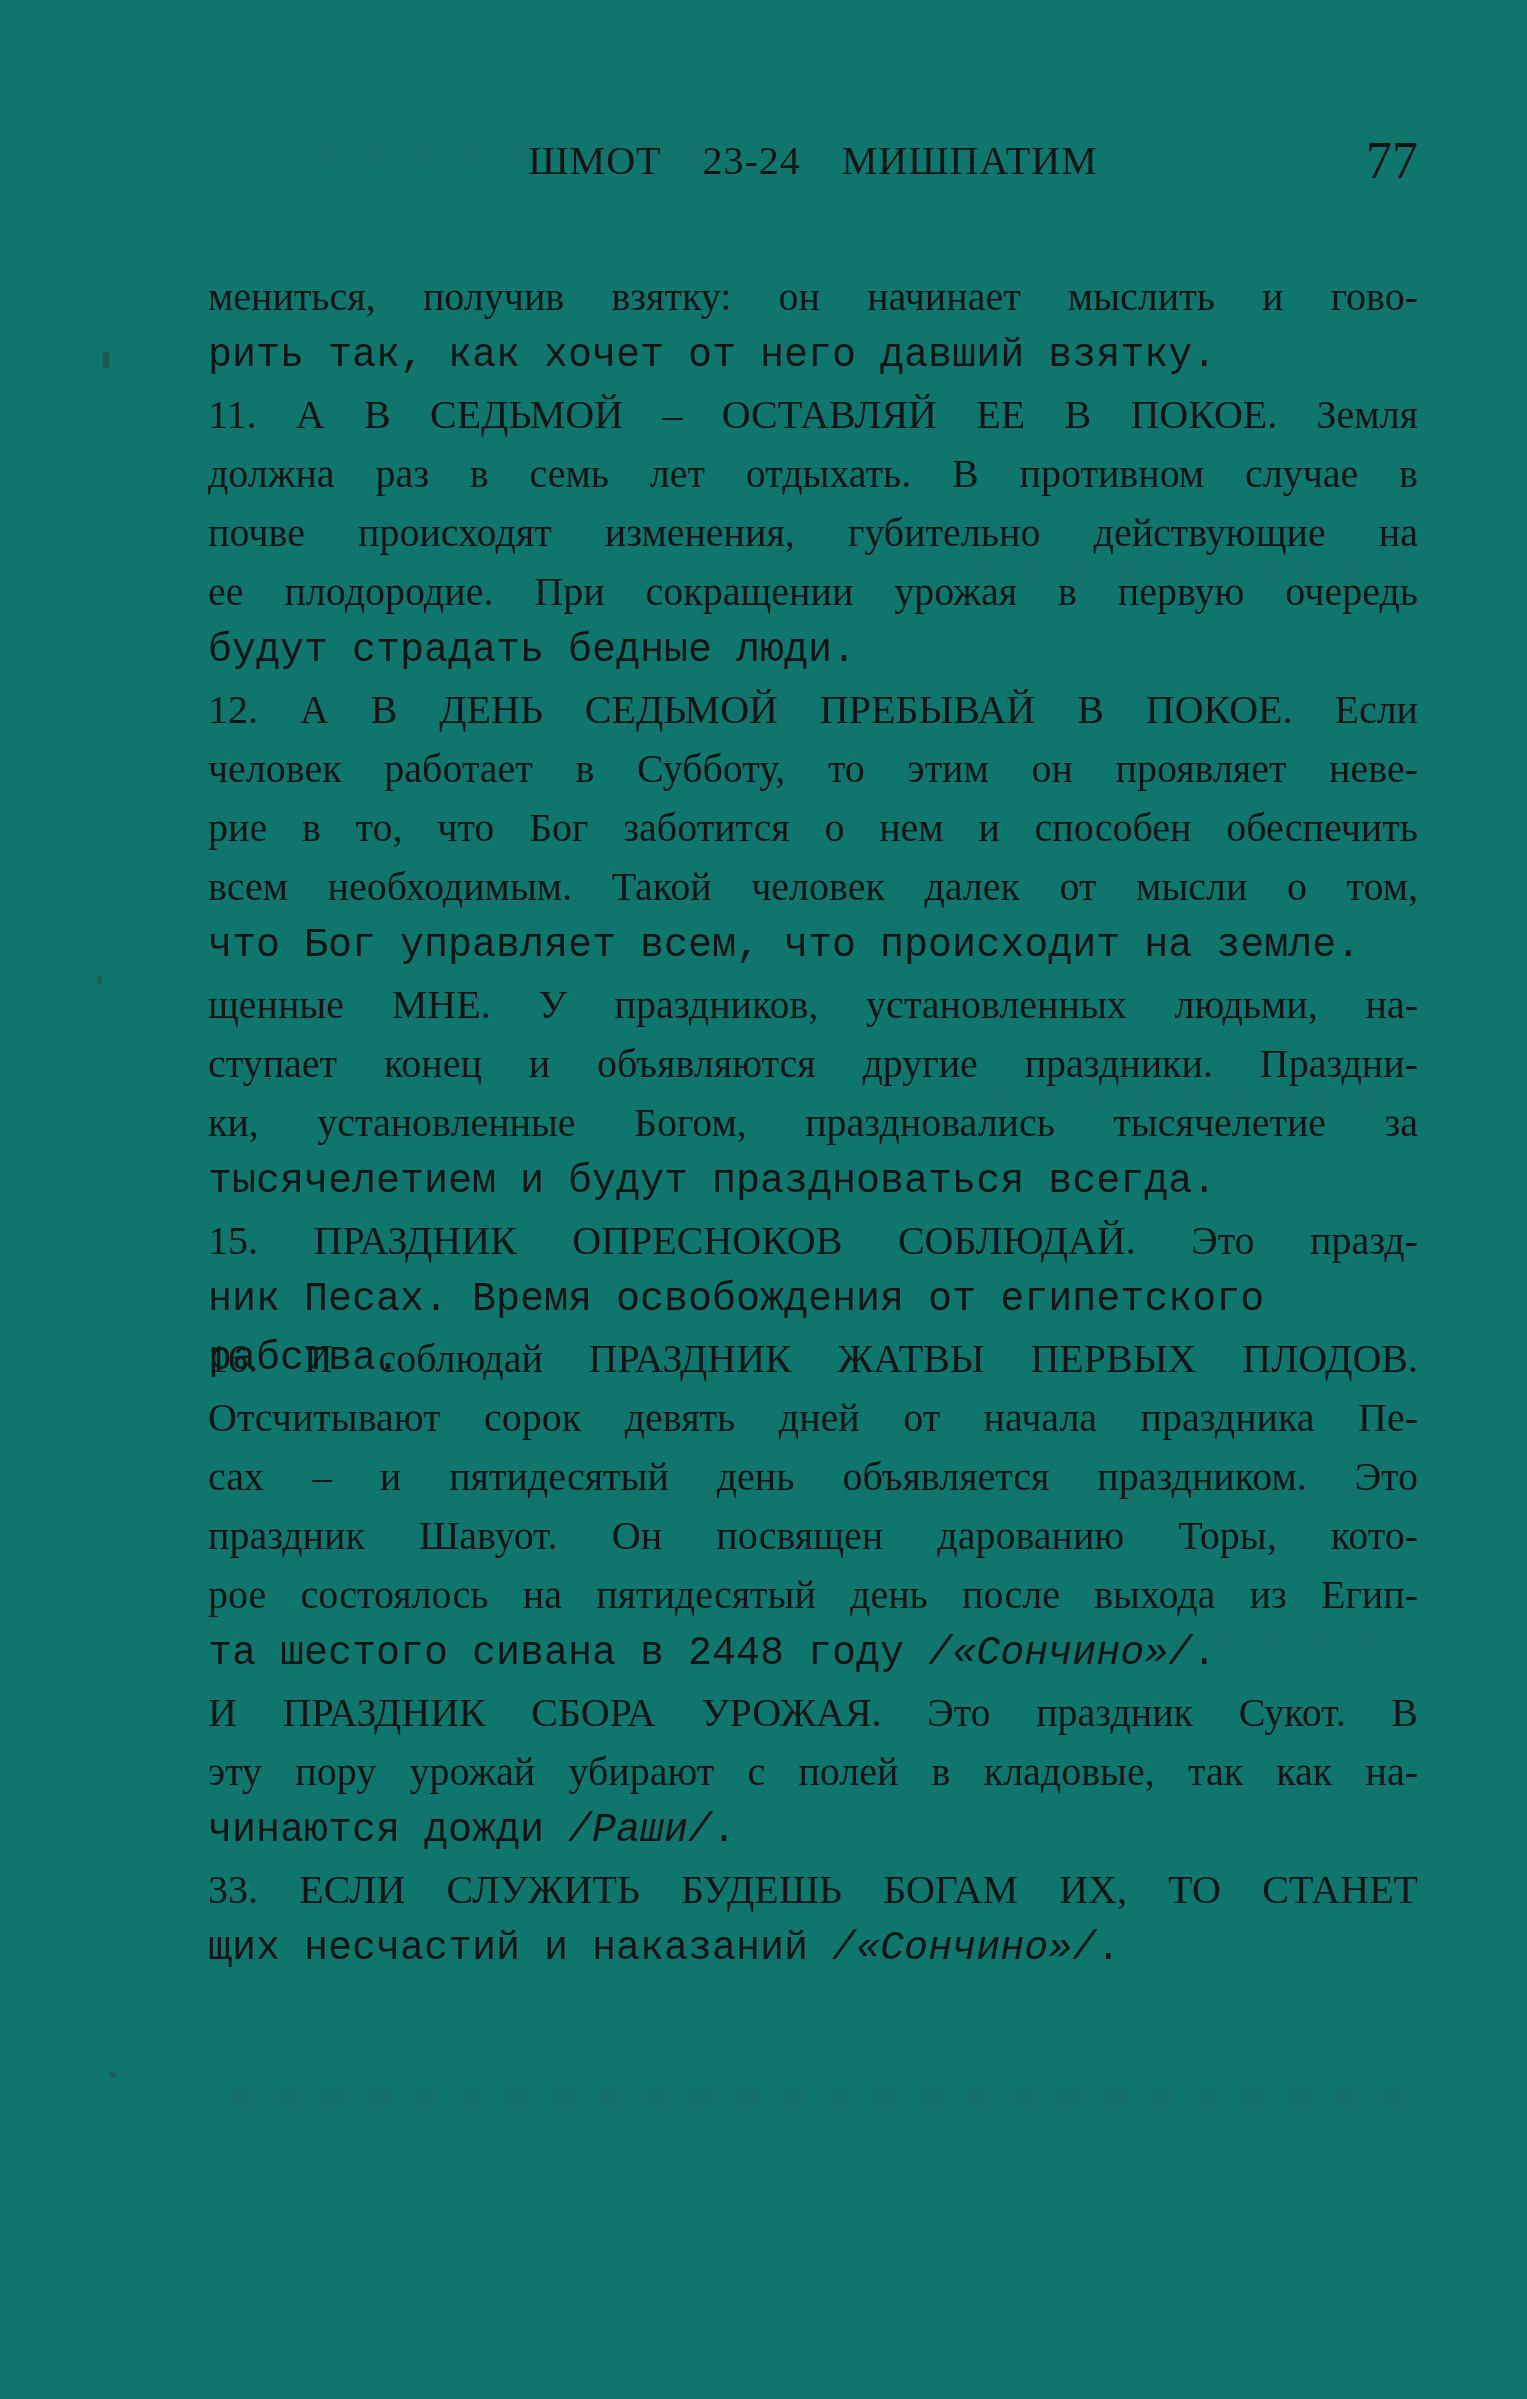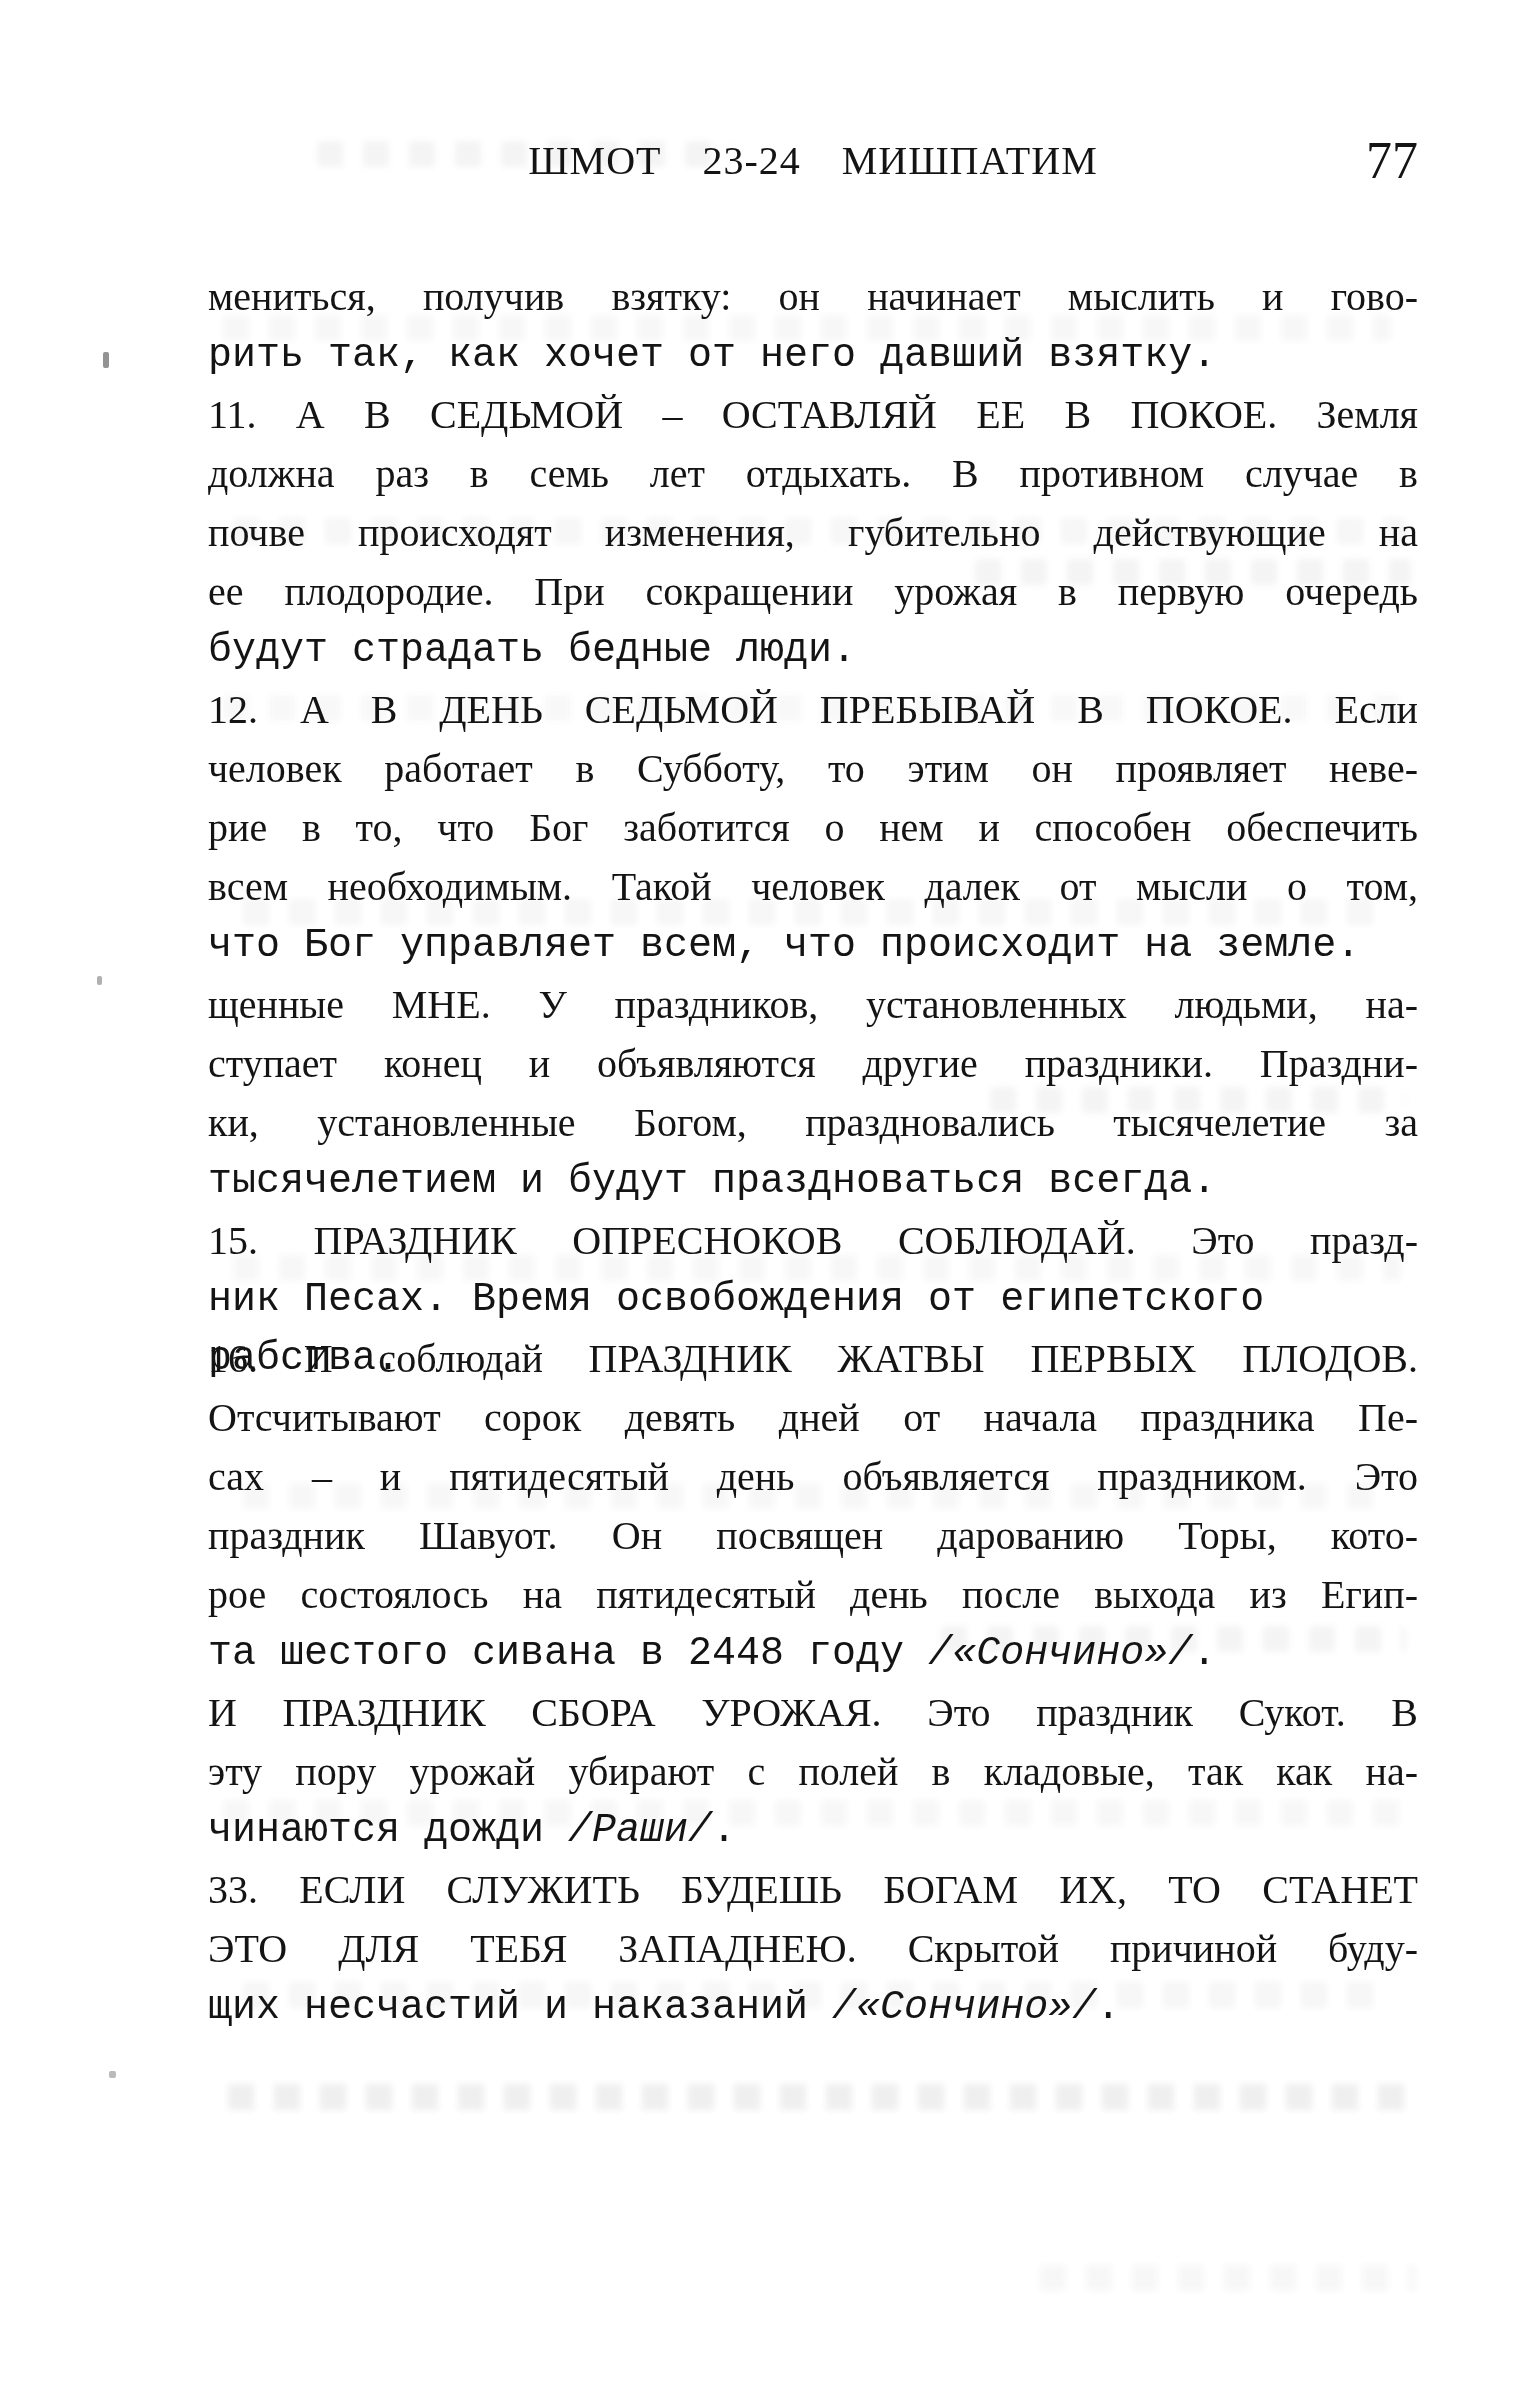--- a/index.html
+++ b/index.html
@@ -1,21 +1,21 @@
 <!DOCTYPE html>
 <html><head>
 <meta charset="utf-8">
 <style>
   html, body { margin: 0; padding: 0; background: #e9e9e7; }
   .page {
     position: relative;
     width: 1528px;
     height: 2400px;
     margin: 0 auto;
-    background: #ffffff;
+    background: #0f766e;
     overflow: hidden;
     font-family: "Liberation Serif", "DejaVu Serif", serif;
     color: #141414;
   }
 
   
   .header-row {
     position: absolute;
     left: 208px;
     top: 137px;
@@ -141,19 +141,18 @@
       <div class="line just"><span>16. И соблюдай ПРАЗДНИК ЖАТВЫ ПЕРВЫХ ПЛОДОВ.</span></div>
       <div class="line just"><span>Отсчитывают сорок девять дней от начала праздника Пе-</span></div>
       <div class="line just"><span>сах – и пятидесятый день объявляется праздником. Это</span></div>
       <div class="line just"><span>праздник Шавуот. Он посвящен дарованию Торы, кото-</span></div>
       <div class="line just"><span>рое состоялось на пятидесятый день после выхода из Егип-</span></div>
       <div class="line rag"><span>та шестого сивана в 2448 году </span><span class="it">/«Сончино»/</span><span>.</span></div>
       <div class="line just"><span>И ПРАЗДНИК СБОРА УРОЖАЯ. Это праздник Сукот. В</span></div>
       <div class="line just"><span>эту пору урожай убирают с полей в кладовые, так как на-</span></div>
       <div class="line rag"><span>чинаются дожди </span><span class="it">/Раши/</span><span>.</span></div>
       <div class="line just"><span>33. ЕСЛИ СЛУЖИТЬ БУДЕШЬ БОГАМ ИХ, ТО СТАНЕТ</span></div>
-      <div class="line just"><span>ЭТО ДЛЯ ТЕБЯ ЗАПАДНЕЮ. Скрытой причиной буду-</span></div>
       <div class="line rag"><span>щих несчастий и наказаний </span><span class="it">/«Сончино»/</span><span>.</span></div>
     </div>
 
 
 </div>
 
 
 </body></html>

